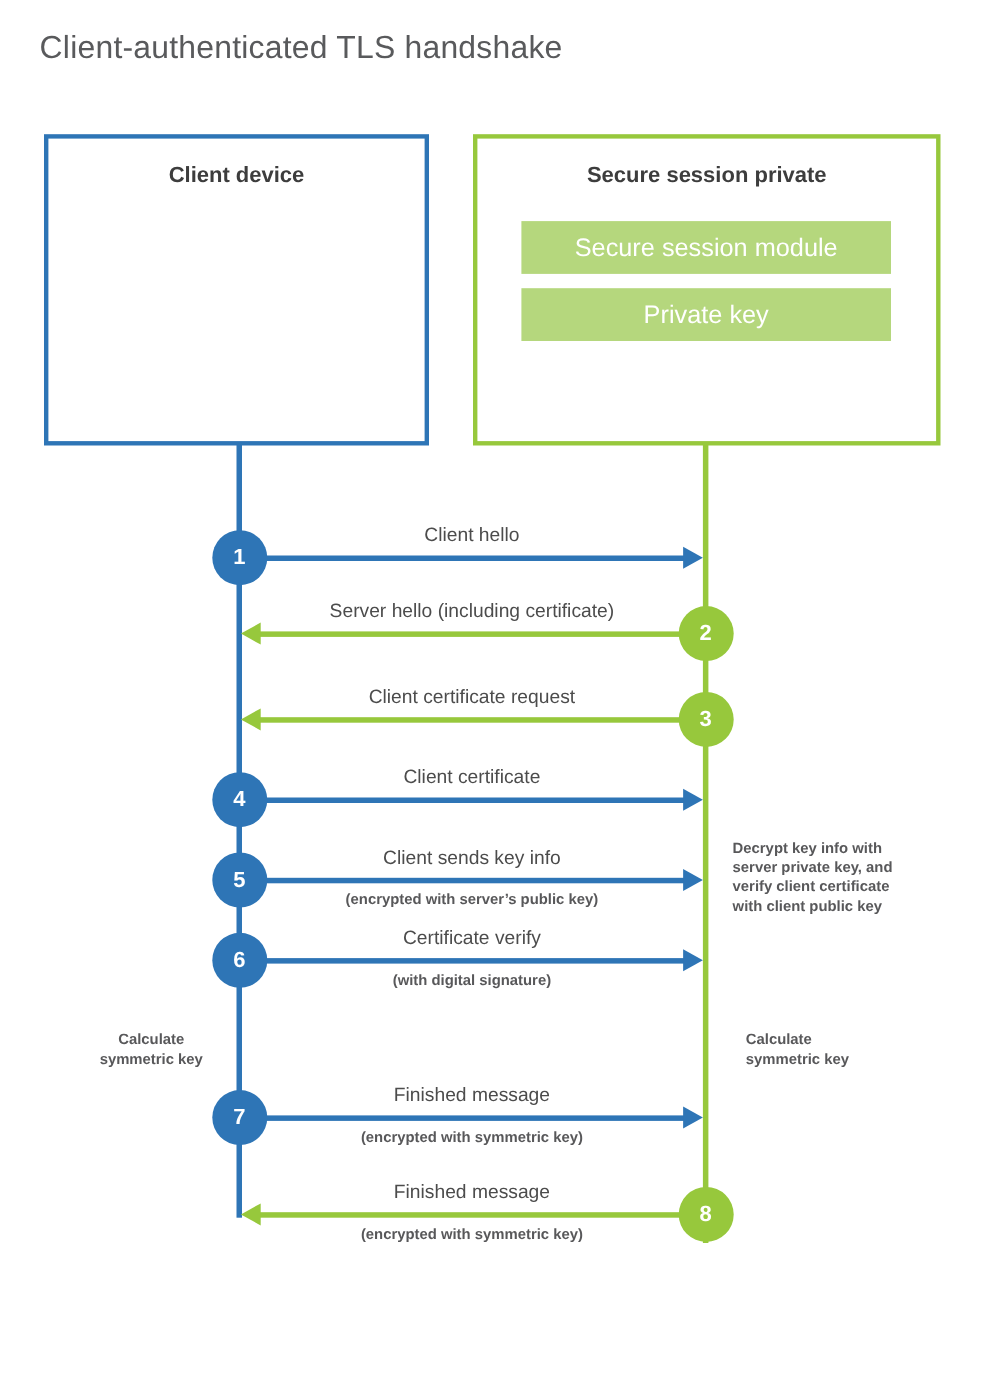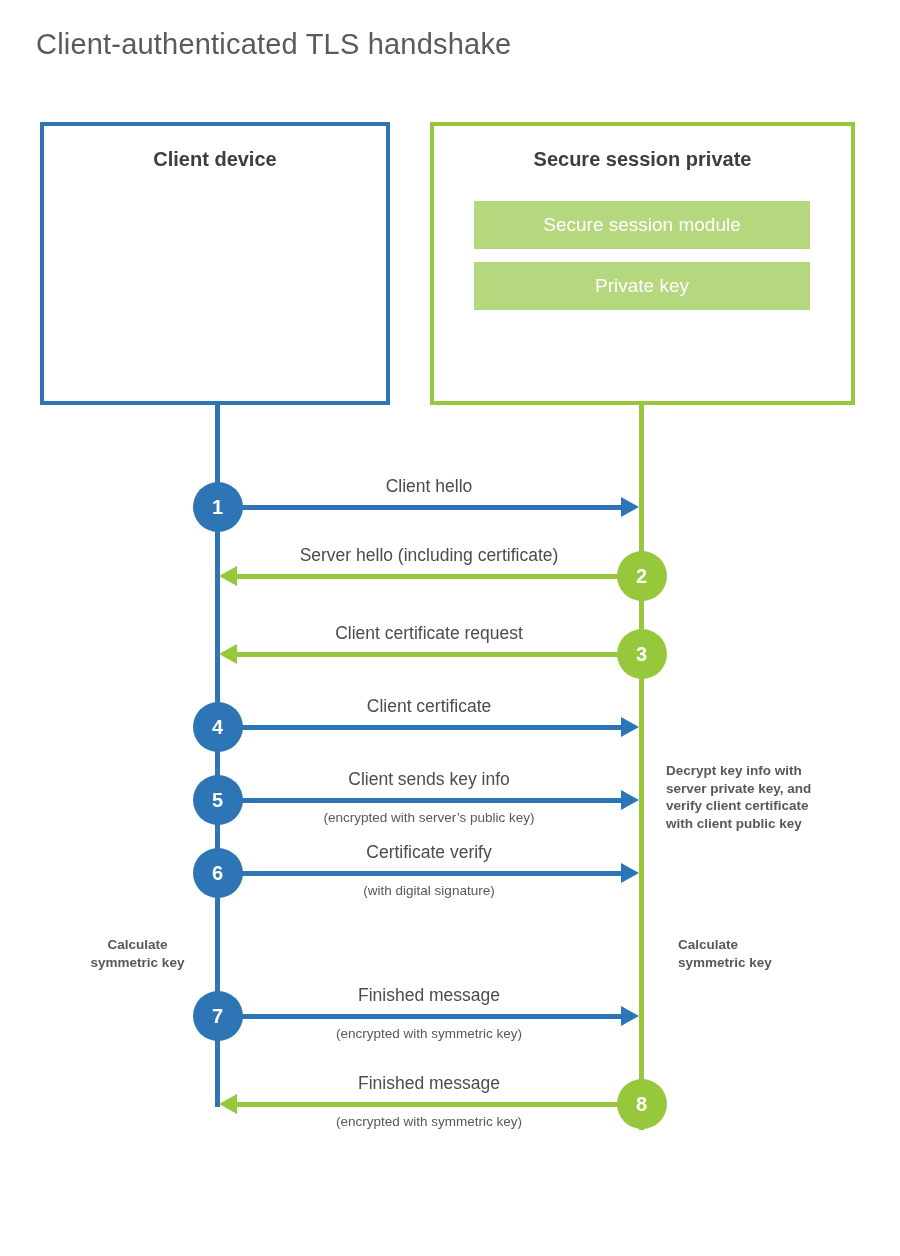--- a/index.html
+++ b/index.html
@@ -37,41 +37,41 @@
     color:#fff;font-size:20px;line-height:27px;
   }
   .client-app span{display:inline-block;max-width:160px;}
 
   #server-modules{
     position:absolute;left:474px;top:201px;width:336px;
     display:flex;flex-direction:column;gap:13px;
   }
   .module-bar{
     height:48px;background:var(--green-fill);
-    color:#fff;font-size:19px;line-height:48px;text-align:center;
+    color:#fff;font-size:23px;line-height:48px;text-align:center;
   }
 
   .lifeline{position:absolute;width:5px;top:403px;}
   .lifeline.blue{left:215px;height:704px;background:var(--blue);}
   .lifeline.green{left:639px;height:727px;background:var(--green);}
 
   .msg-line{position:absolute;height:5px;}
   .msg-line.blue{background:var(--blue);}
   .msg-line.green{background:var(--green);}
   .msg-head{position:absolute;width:0;height:0;border-top:10px solid transparent;border-bottom:10px solid transparent;}
   .msg-head.right.blue{border-left:18px solid var(--blue);}
   .msg-head.left.green{border-right:18px solid var(--green);}
 
   .msg-label{
     position:absolute;left:219px;width:420px;text-align:center;
     font-size:17.5px;color:var(--label);line-height:26px;
   }
   .msg-sub{
     position:absolute;left:219px;width:420px;text-align:center;
-    font-size:13.5px;color:var(--note);line-height:20px;
+    font-size:13.5px;color:var(--note);line-height:20px;font-weight:bold;
   }
 
   .step-circle{
     position:absolute;width:50px;height:50px;border-radius:50%;
     display:flex;align-items:center;justify-content:center;
     color:#fff;font-size:20px;font-weight:bold;
   }
   .step-circle.blue{background:var(--blue);}
   .step-circle.green{background:var(--green);}
 

